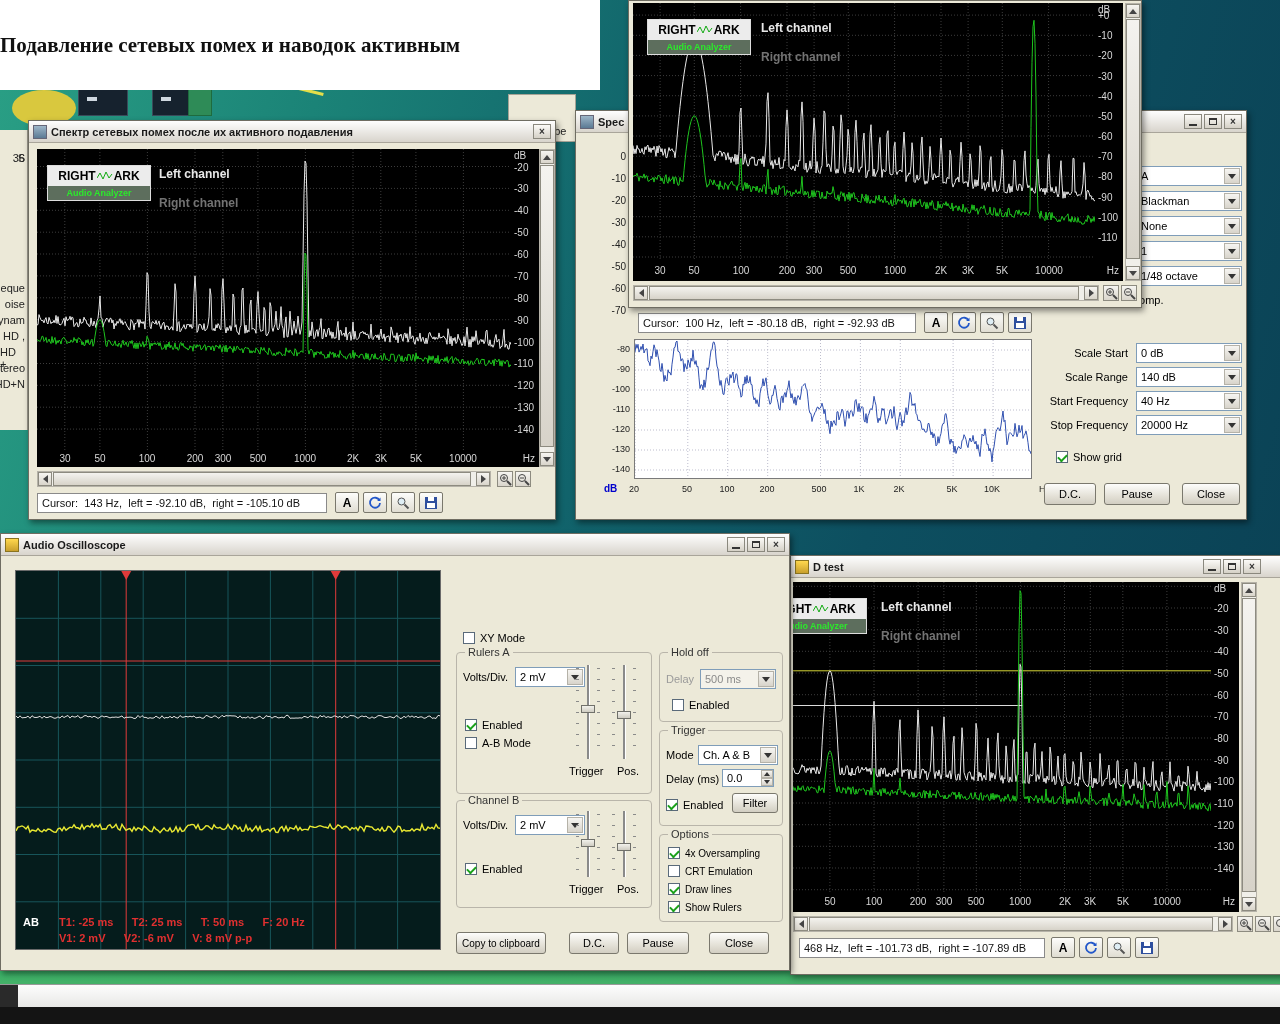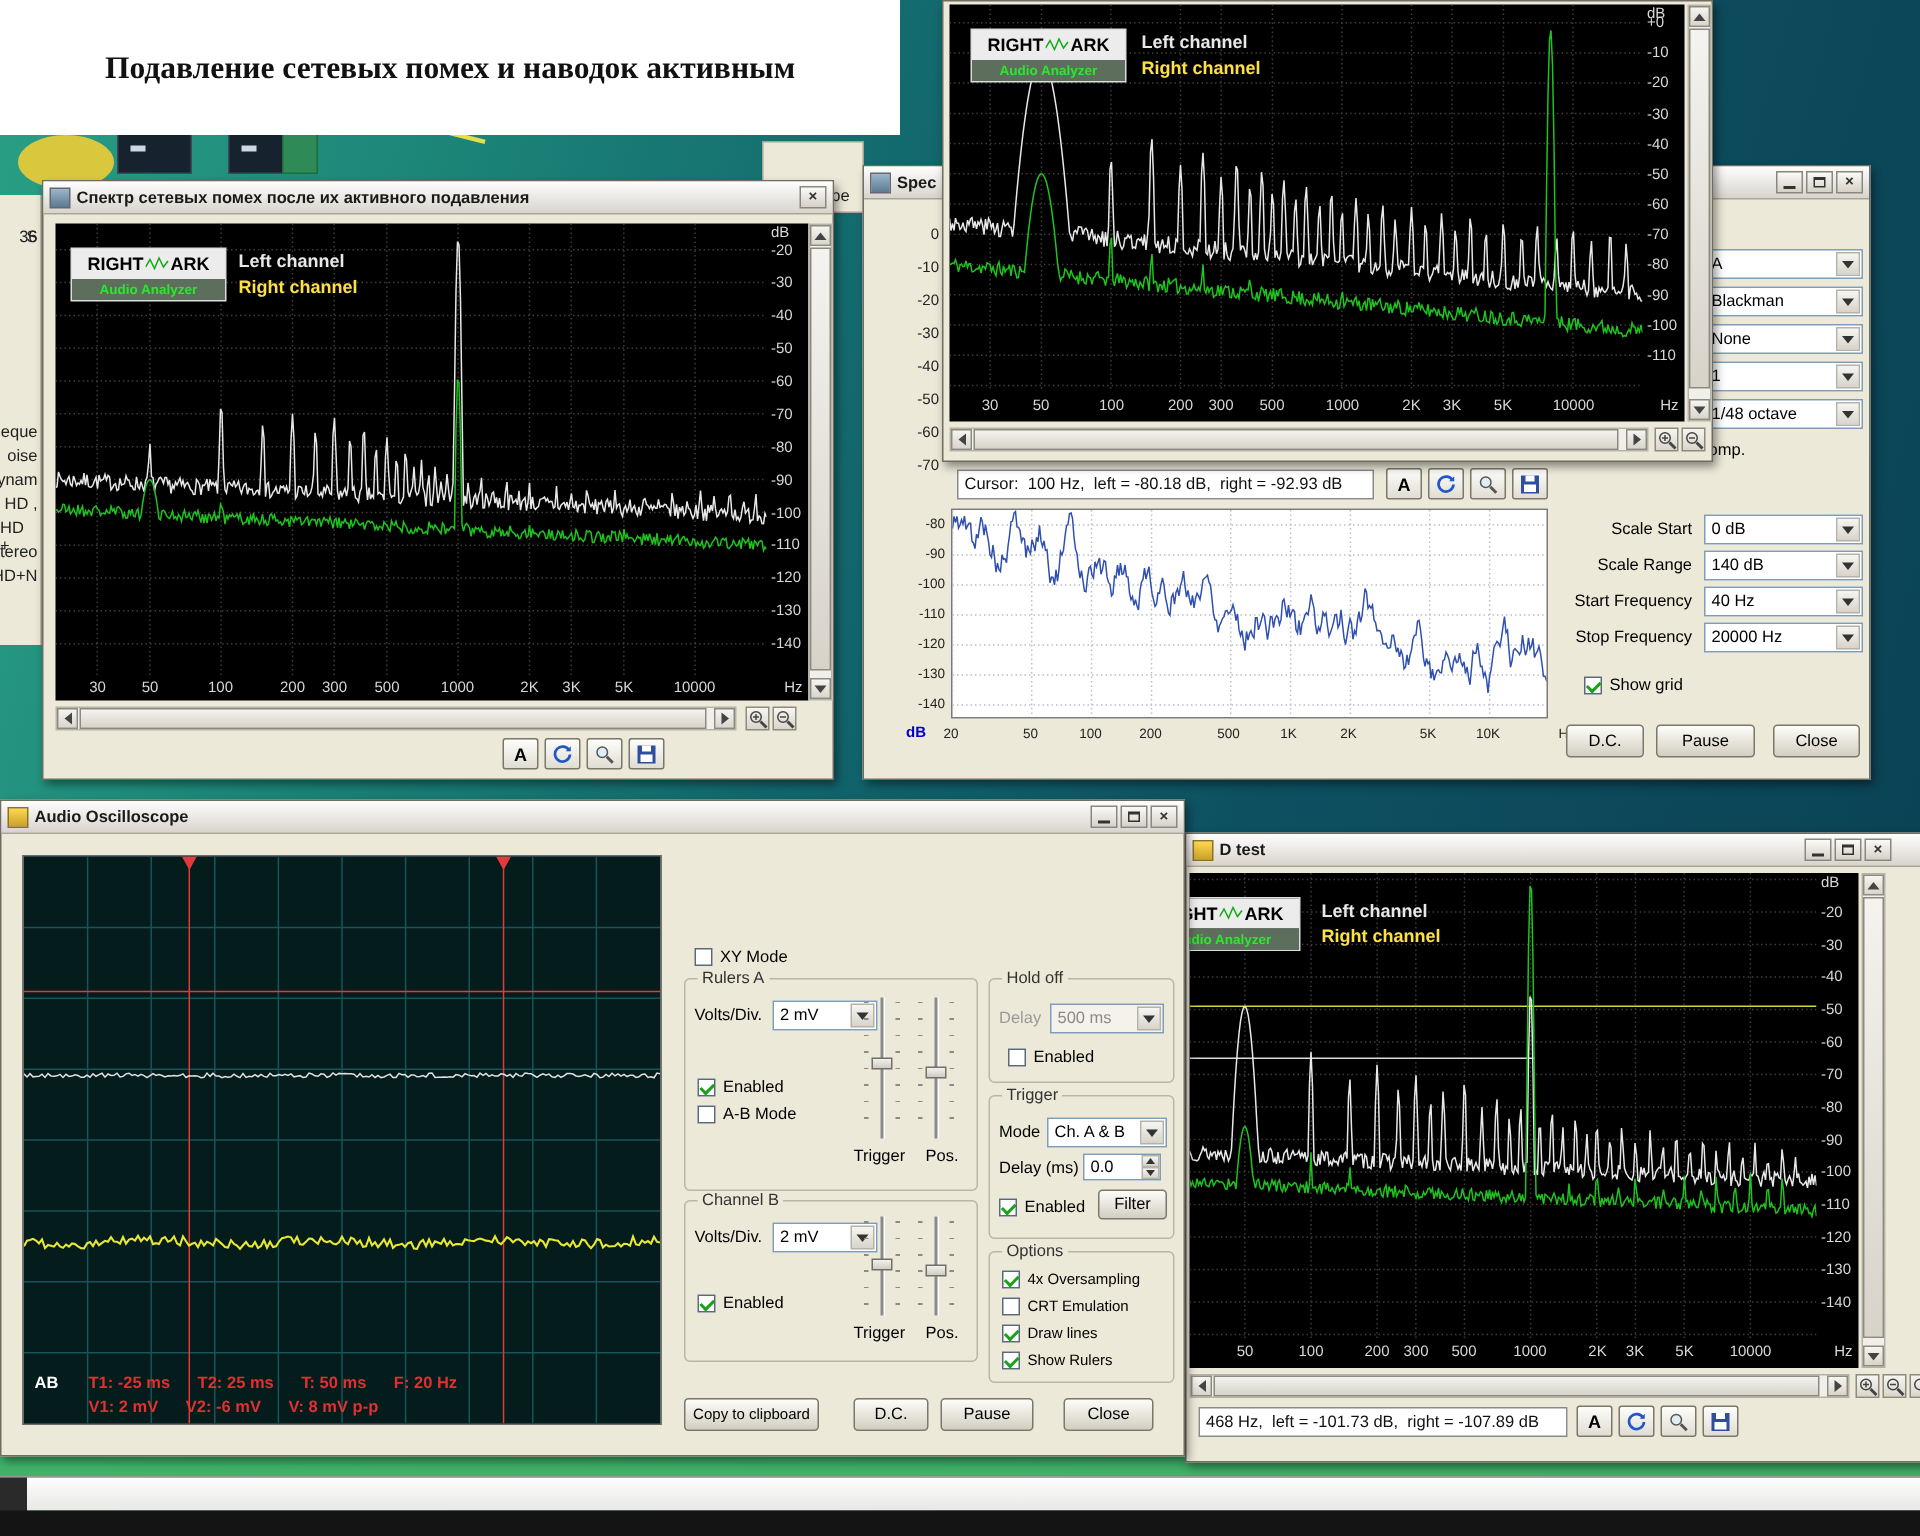--- a/index.html
+++ b/index.html
@@ -21,21 +21,21 @@
 .wicon{width:14px;height:14px;border:1px solid #667;background:linear-gradient(#9db6c8,#5b7a94);flex:none}
 .wicon.yel{background:linear-gradient(#ffd84e,#c9a02c);border-color:#8a7420}
 .plotbox{position:absolute;background:#000;overflow:hidden}
 .xstrip,.ystrip{position:absolute;color:#d8d8d8;font:10px "Liberation Sans",sans-serif}
 .logo{position:absolute;width:104px;border:1px solid #ddd;z-index:3}
 .lt{height:20px;background:#ececec;color:#000;font:bold 12px "Liberation Sans",sans-serif;
   display:flex;align-items:center;justify-content:center;gap:1px}
 .lb{height:14px;background:#5d6e5d;color:#2ce82c;font:bold 9px "Liberation Sans",sans-serif;
   display:flex;align-items:center;justify-content:center}
 .legend{position:absolute;z-index:3;font:bold 12px "Liberation Sans",sans-serif}
-.lch{color:#e8e8e8}.rch{color:#fde047;margin-top:3px}
+.lch{color:#e8e8e8}.rch{color:#737373;margin-top:15px}
 .field{position:absolute;background:#fff;border:1px solid #8a8a8a;font:11px "Liberation Sans",sans-serif;
   color:#111;display:flex;align-items:center;padding:0 4px;white-space:pre;overflow:hidden}
 .btn{position:absolute;background:linear-gradient(#fdfdfb,#e4e1d7 60%,#d2cec2);border:1px solid #7a786d;
   border-radius:3px;font:11px "Liberation Sans",sans-serif;color:#000;display:flex;align-items:center;justify-content:center}
 .ibtn{position:absolute;width:24px;height:21px;background:linear-gradient(#fdfdfb,#e0ddd2);border:1px solid #7a786d;
   border-radius:2px;display:flex;align-items:center;justify-content:center;font:bold 12px "Liberation Sans",sans-serif}
 .combo{position:absolute;height:20px;background:#fff;border:1px solid #7f9db9;font:11px "Liberation Sans",sans-serif;
   color:#000;display:flex;align-items:center;padding:0 18px 0 4px;white-space:nowrap;overflow:hidden}
 .combo.dis{color:#8a8a8a;background:#f4f2ea}
 .ca{position:absolute;right:1px;top:1px;bottom:1px;width:16px;background:linear-gradient(#f6f5f2,#d8d4cb);
@@ -72,21 +72,21 @@
 .spin{position:absolute;height:18px;background:#fff;border:1px solid #7f9db9;font:11px "Liberation Sans",sans-serif;
   display:flex;align-items:center;padding:0 14px 0 4px}
 .sarr{position:absolute;right:0;top:0;bottom:0;width:12px;display:flex;flex-direction:column}
 .sarr i{flex:1;background:linear-gradient(#f6f5f2,#d8d4cb);border:1px solid #b5b2a8;display:flex;align-items:center;justify-content:center}
 .sarr .up::after{content:"";border:3px solid transparent;border-bottom:4px solid #333;margin-top:-3px}
 .sarr .dn::after{content:"";border:3px solid transparent;border-top:4px solid #333;margin-bottom:-3px}
 .scope{position:absolute;background:#051c1c;border:1px solid #6a6a6a}
 .readout{position:absolute;font:bold 11px "Liberation Sans",sans-serif;white-space:pre}
 .fragtxt{position:absolute;font:11px "Liberation Sans",sans-serif;color:#222}
 .banner{position:absolute;left:0;top:0;width:600px;height:90px;background:#fff;z-index:7;
-  display:flex;flex-direction:column;align-items:center;justify-content:center}
+  display:flex;flex-direction:column;align-items:flex-start;justify-content:center}
 .banner div{font:bold 21px "Liberation Serif",serif;color:#111;white-space:pre;line-height:30px}
 </style>
 </head>
 <body>
 
 <div class="screen">
 
   <div class="a" style="left:78px;top:88px;width:50px;height:28px;background:#16222e;border:1px solid #3a4a5a;z-index:1">
     <div class="a" style="left:8px;top:8px;width:10px;height:4px;background:#cfd8e0"></div>
   </div>
@@ -505,20 +505,21 @@
           <line x1="5" y1="3" x2="5" y2="7" stroke="#444"></line>
         </svg>
       </div>
     <div class="zbtn" style="left:486px;top:350px">
         <svg width="13" height="13">
           <circle cx="5" cy="5" r="3.5" fill="none" stroke="#444"></circle>
           <line x1="8" y1="8" x2="12" y2="12" stroke="#444" stroke-width="2"></line>
           <line x1="3" y1="5" x2="7" y2="5" stroke="#444"></line>
         </svg>
       </div>
+    <div class="field" style="left:8px;top:372px;width:290px;height:20px">Cursor:  143 Hz,  left = -92.10 dB,  right = -105.10 dB</div>
     <div class="ibtn" style="left:306px;top:371px">A</div>
     <div class="ibtn" style="left:334px;top:371px">
       <svg width="14" height="14" viewBox="0 0 14 14">
           <path d="M11.5 4.5A5 5 0 1 0 12 7" fill="none" stroke="#2257c9" stroke-width="1.8"></path>
           <path d="M12.5 1.5v3.4H9.1z" fill="#2257c9"></path>
         </svg>
     </div>
     <div class="ibtn" style="left:362px;top:371px">
       <svg width="14" height="14" viewBox="0 0 14 14">
           <circle cx="5.5" cy="5.5" r="3.5" fill="#dfeef5" stroke="#555"></circle>

